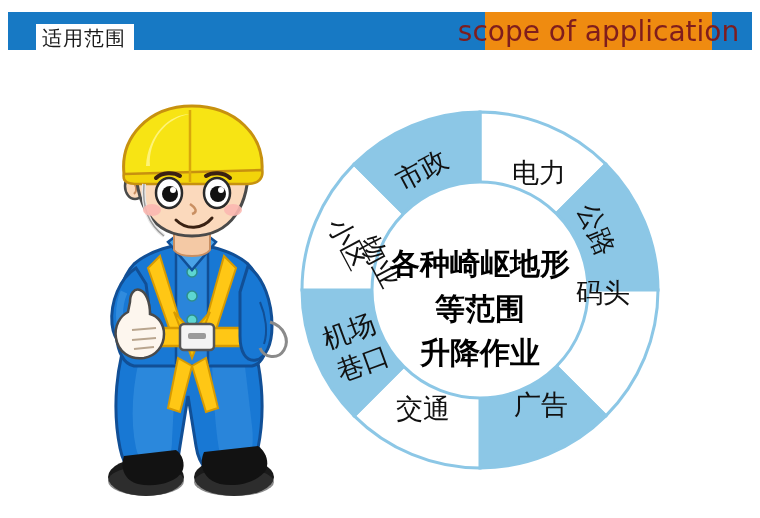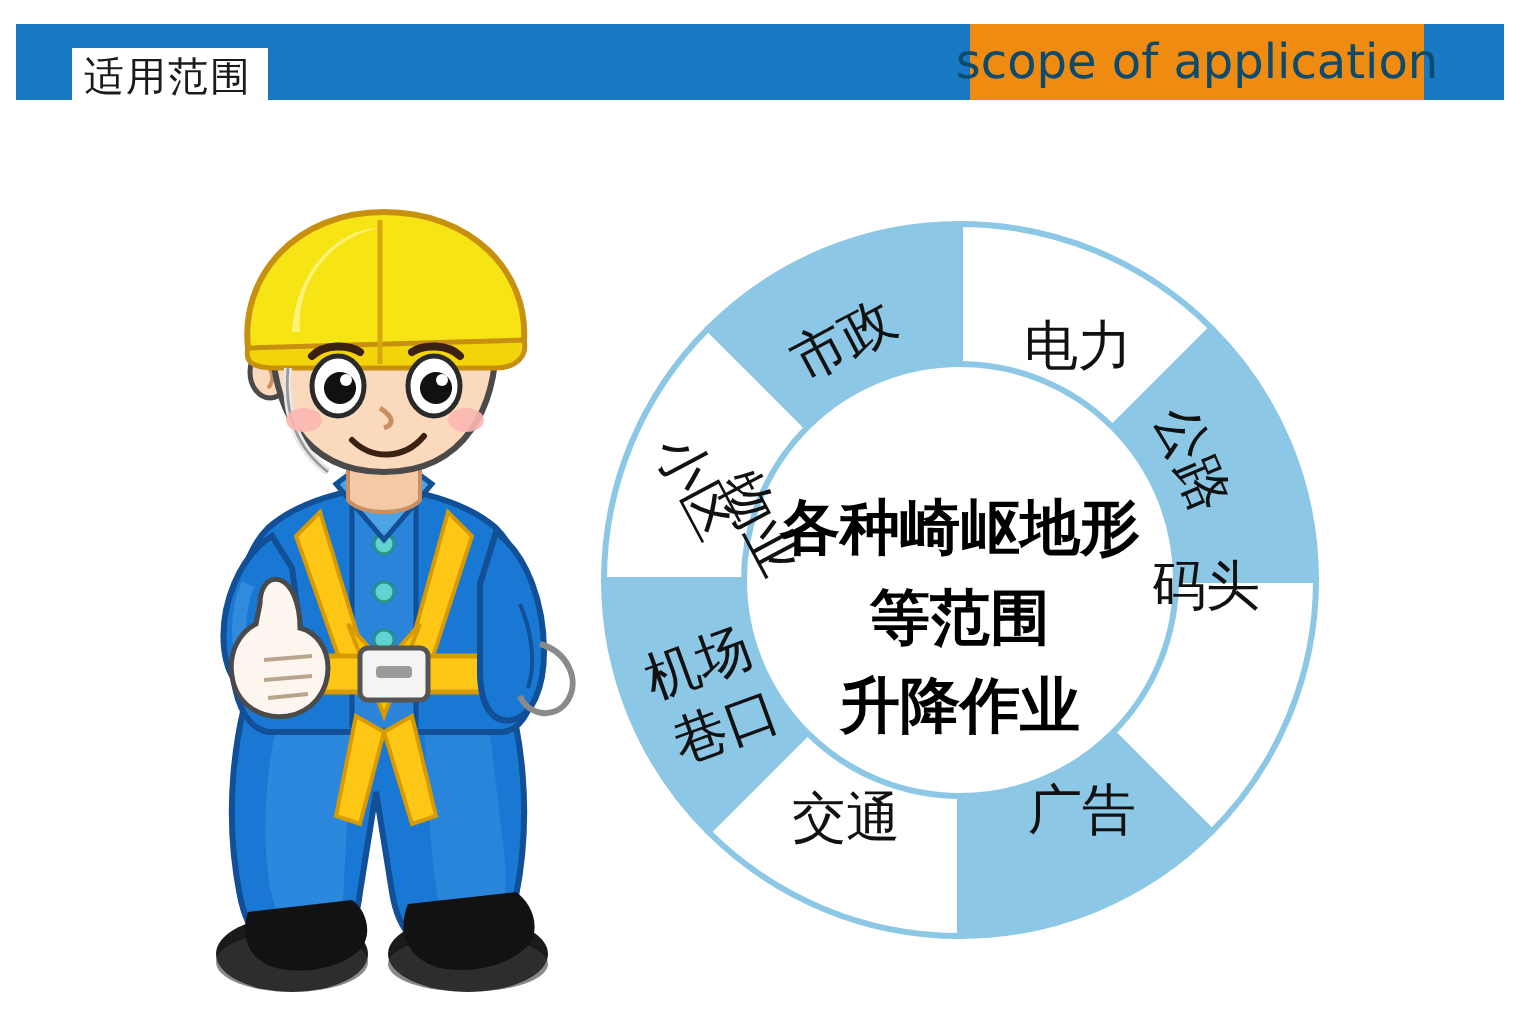--- a/index.html
+++ b/index.html
@@ -30,21 +30,21 @@
     font-size:20px;line-height:20px;color:#1a1a1a;
     letter-spacing:1px;white-space:nowrap;font-weight:400;
   }
   .header-en-box{
     position:absolute;left:485px;top:12px;width:227px;height:38px;
     background:#ef8b10;
     display:flex;align-items:center;justify-content:center;
   }
   .header-en-text{
     font-family:"DejaVu Sans","Liberation Sans",sans-serif;
-    font-size:24px;line-height:21px;color:#0c4a6e;white-space:nowrap;
+    font-size:28px;line-height:21px;color:#7f1d1d;white-space:nowrap;
     font-weight:400;
   }
 
   
   .worker{position:absolute;left:72px;top:96px;width:240px;height:400px;}
   .worker svg{display:block;}
 
   
   .donut{position:absolute;left:296px;top:106px;width:368px;height:368px;}
   .donut svg{display:block;}

